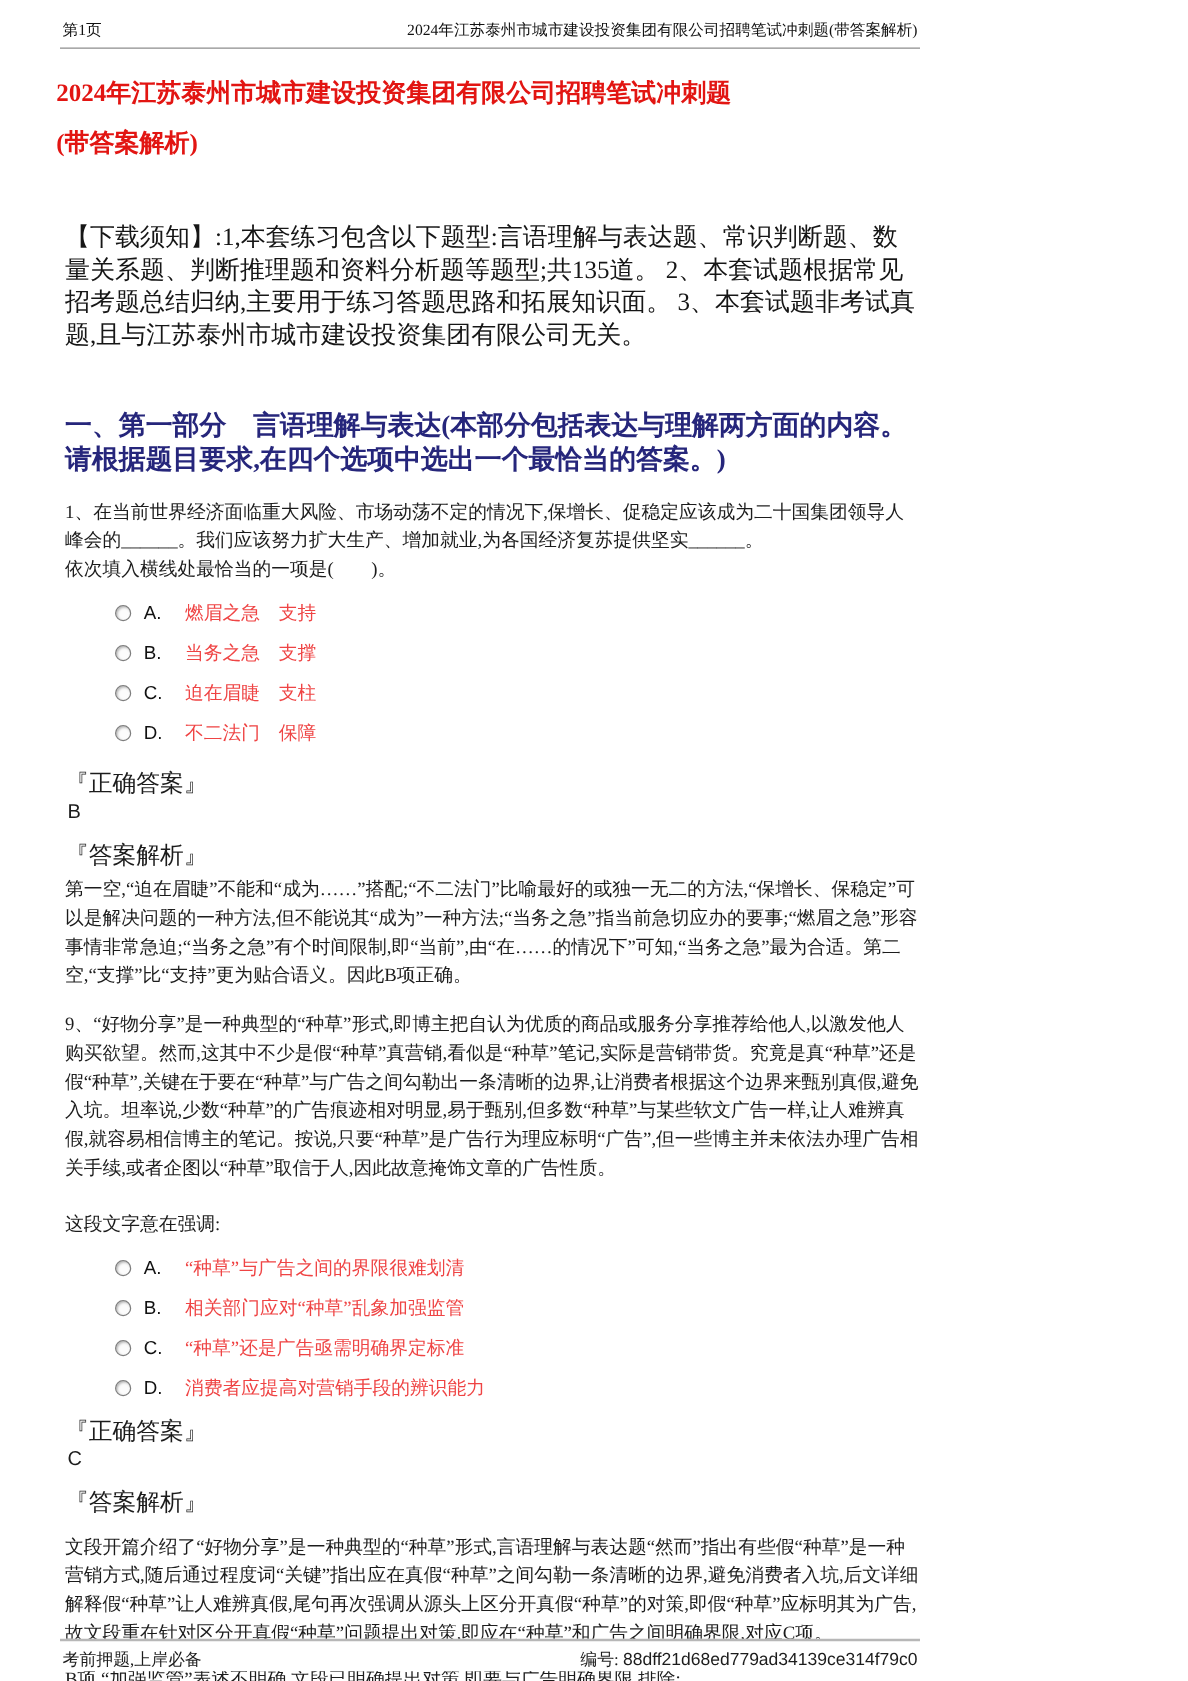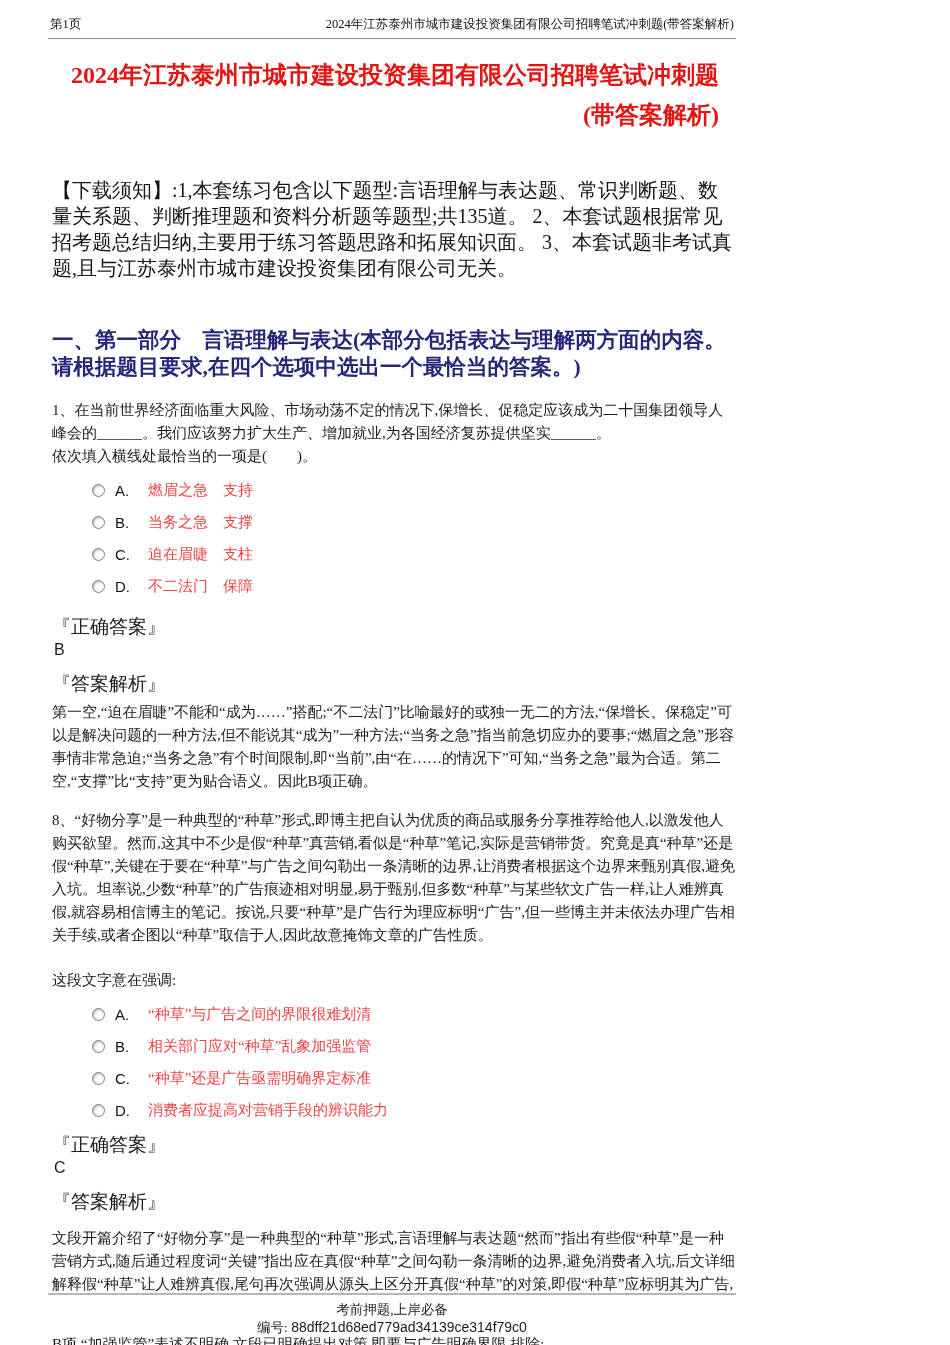--- a/index.html
+++ b/index.html
@@ -3,22 +3,22 @@
 <meta charset="utf-8">
 <style>
   html,body{margin:0;padding:0;background:#fff;}
   .page{position:relative;width:764px;height:1345px;background:#fff;overflow:hidden;
         font-family:"Liberation Serif","DejaVu Serif",serif;color:#1c1c1c;}
   
   .hdr{display:flex;justify-content:space-between;align-items:flex-end;
        margin:0 28px 0 48px;padding:16px 2px 5px 2px;border-bottom:1.5px solid #8d8d8d;
        font-size:12.5px;color:#111;}
   
-  .title{margin:16px 45px 0 45px;text-align:right;font-weight:bold;
-         font-size:24px;line-height:40px;color:var(--title-red,#e21512);}
+  .title{margin:16px 45px 0 45px;text-align:left;font-weight:bold;
+         font-size:20px;line-height:40px;color:var(--title-red,#e21512);}
   
   .notice{margin:42px 30px 0 52px;font-size:20px;line-height:26px;color:#161616;}
   
   .section{margin:46px 30px 0 52px;max-width:822px;font-weight:bold;
            font-size:21.5px;line-height:27px;color:var(--heading-navy,#26267b);}
   
   .para{margin:18px 28px 0 52px;font-size:15px;line-height:23px;}
   .para.tight{margin-top:0;}
   .para.gap{margin-top:14px;}
   
@@ -27,21 +27,21 @@
   .radio{flex:0 0 auto;width:11px;height:11px;border:1px solid #7e7e7e;border-radius:50%;
          background:#fcfcfc;box-shadow:inset 1px 1px 2px rgba(0,0,0,.28);margin-right:10px;}
   .olet{font-family:"Liberation Sans","DejaVu Sans",sans-serif;width:33px;color:#111;}
   .otext{color:#ef4444;}
   
   .anslab{margin:12px 28px 0 52px;font-size:19px;}
   .ansletter{margin:1px 28px 0 54px;font-size:16px;font-family:"Liberation Sans","DejaVu Sans",sans-serif;}
   
   .ftr{position:absolute;left:48px;right:28px;bottom:8px;background:#fff;
        border-top:2px solid #b7b7b7;padding:6px 2px 0 2px;
-       display:flex;justify-content:space-between;align-items:center;font-size:13.5px;flex-direction:column;}
+       display:flex;justify-content:space-between;align-items:flex-end;font-size:13.5px;}
   .code{font-family:"Liberation Sans","DejaVu Sans",sans-serif;font-size:14px;}
 </style>
 </head>
 <body>
 
 <div class="page">
 
   <div class="hdr">
     <span>第1页</span>
     <span>2024年江苏泰州市城市建设投资集团有限公司招聘笔试冲刺题(带答案解析)</span>
@@ -80,21 +80,21 @@
       <span class="olet">D.</span>
       <span class="otext">不二法门　保障</span>
     </li>
   </ul>
 
   <p class="anslab">『正确答案』</p>
   <p class="ansletter">B</p>
   <p class="anslab">『答案解析』</p>
   <p class="para tight" style="margin-top:4px;">第一空,“迫在眉睫”不能和“成为……”搭配;“不二法门”比喻最好的或独一无二的方法,“保增长、保稳定”可以是解决问题的一种方法,但不能说其“成为”一种方法;“当务之急”指当前急切应办的要事;“燃眉之急”形容事情非常急迫;“当务之急”有个时间限制,即“当前”,由“在……的情况下”可知,“当务之急”最为合适。第二空,“支撑”比“支持”更为贴合语义。因此B项正确。</p>
 
-  <p class="para" style="margin-top:16px;">8、“好物分享”是一种典型的“种草”形式,即博主把自认为优质的商品或服务分享推荐给他人,以激发他人购买欲望。然而,这其中不少是假“种草”真营销,看似是“种草”笔记,实际是营销带货。究竟是真“种草”还是假“种草”,关键在于要在“种草”与广告之间勾勒出一条清晰的边界,让消费者根据这个边界来甄别真假,避免入坑。坦率说,少数“种草”的广告痕迹相对明显,易于甄别,但多数“种草”与某些软文广告一样,让人难辨真假,就容易相信博主的笔记。按说,只要“种草”是广告行为理应标明“广告”,但一些博主并未依法办理广告相关手续,或者企图以“种草”取信于人,因此故意掩饰文章的广告性质。</p>
+  <p class="para" style="margin-top:16px;">9、“好物分享”是一种典型的“种草”形式,即博主把自认为优质的商品或服务分享推荐给他人,以激发他人购买欲望。然而,这其中不少是假“种草”真营销,看似是“种草”笔记,实际是营销带货。究竟是真“种草”还是假“种草”,关键在于要在“种草”与广告之间勾勒出一条清晰的边界,让消费者根据这个边界来甄别真假,避免入坑。坦率说,少数“种草”的广告痕迹相对明显,易于甄别,但多数“种草”与某些软文广告一样,让人难辨真假,就容易相信博主的笔记。按说,只要“种草”是广告行为理应标明“广告”,但一些博主并未依法办理广告相关手续,或者企图以“种草”取信于人,因此故意掩饰文章的广告性质。</p>
   <p class="para" style="margin-top:22px;">这段文字意在强调:</p>
 
   <ul class="options">
     <li class="option">
       <span class="radio"></span>
       <span class="olet">A.</span>
       <span class="otext">“种草”与广告之间的界限很难划清</span>
     </li>
     <li class="option">
       <span class="radio"></span>

